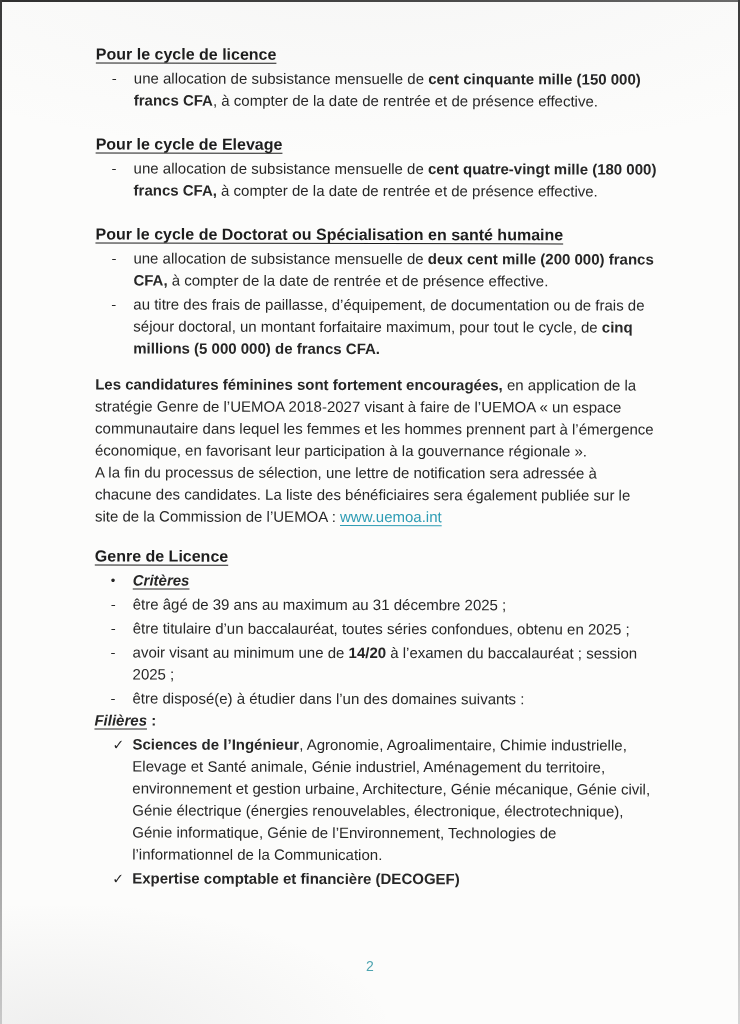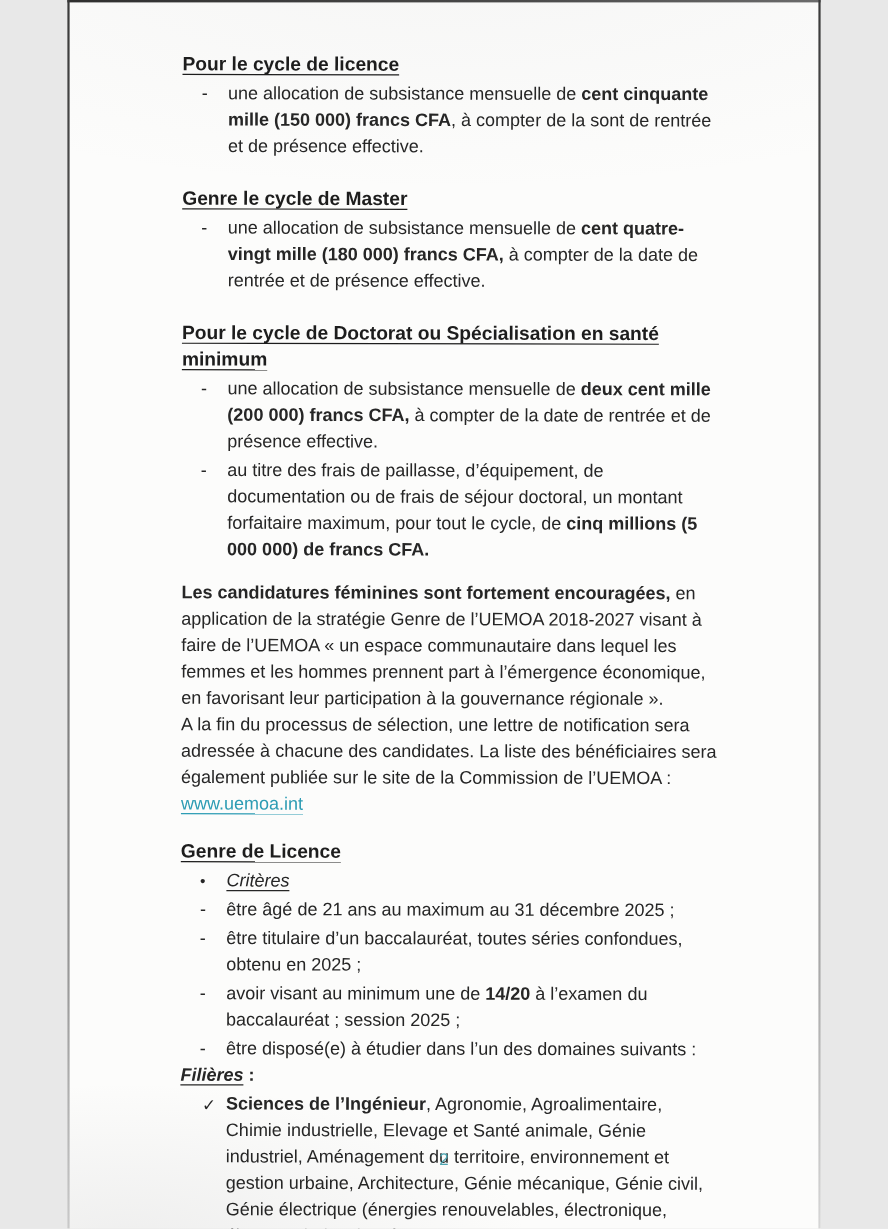--- a/index.html
+++ b/index.html
@@ -1,18 +1,18 @@
 <!DOCTYPE html>
 <html><head>
 <meta charset="utf-8">
 <style>
   html, body { margin: 0; padding: 0; background: #e8e8e8; }
   .page {
     position: relative;
-    width: 628px;
+    width: 740px;
     height: 1024px;
     margin: 0 auto;
     background:
       radial-gradient(560px 220px at 8% 101%, rgba(120,120,125,0.10), rgba(120,120,125,0) 60%),
       radial-gradient(900px 300px at 50% -5%, rgba(160,160,165,0.07), rgba(160,160,165,0) 70%),
       #fcfcfb;
     overflow: hidden;
     font-family: "Liberation Sans", sans-serif;
     color: #262626;
   }
@@ -38,21 +38,21 @@
     color: #1d1d1d;
   }
   .sec-heading.first { margin-top: 0; }
   .sec-heading.h-cycle { margin-top: 18px; }
 
   .list-item { display: flex; padding-left: 16px; margin-top: 2px; }
   .list-item .marker { flex: none; width: 22px; }
   .list-item .body { flex: 1; }
 
   .sec-bullet .marker { font-size: 13px; }
-  .sec-bullet .body span { font-weight: normal; font-style: italic; text-decoration: underline; text-underline-offset: 3px; }
+  .sec-bullet .body span { font-weight: bold; font-style: italic; text-decoration: underline; text-underline-offset: 3px; }
 
   .sec-check { padding-left: 18px; }
   .sec-check .marker { width: 20px; font-size: 14px; }
 
   .sec-para { margin-top: 14px; }
   .sec-para.tight { margin-top: 0; }
 
   .sec-label { margin-top: 0; }
 
   .b { font-weight: bold; }
@@ -80,46 +80,46 @@
 
 <div class="page" style="--link-color: #2d9cb4; --pagenum-color: #4da4b0; color: rgb(38, 38, 38);">
   <div class="edge-top"></div>
   <div class="edge-left"></div>
   <div class="edge-right"></div>
 
   <div class="content" id="doc-content">
       <div class="sec-heading u first"><span>Pour le cycle de licence</span></div>
       <div class="list-item sec-dash">
         <span class="marker">-</span>
-        <div class="body"><span>une allocation de subsistance mensuelle de </span><span class="b">cent cinquante mille (150 000) francs CFA</span><span>, à compter de la sont de rentrée et de présence effective.</span></div>
+        <div class="body"><span>une allocation de subsistance mensuelle de </span><span class="b">cent cinquante mille (150 000) francs CFA</span><span>, à compter de la date de rentrée et de présence effective.</span></div>
       </div>
-      <div class="sec-heading u "><span>Genre le cycle de Master</span></div>
+      <div class="sec-heading u "><span>Pour le cycle de Elevage</span></div>
       <div class="list-item sec-dash">
         <span class="marker">-</span>
         <div class="body"><span>une allocation de subsistance mensuelle de </span><span class="b">cent quatre-vingt mille (180 000) francs CFA,</span><span> à compter de la date de rentrée et de présence effective.</span></div>
       </div>
-      <div class="sec-heading u "><span>Pour le cycle de Doctorat ou Spécialisation en santé minimum</span></div>
+      <div class="sec-heading u "><span>Pour le cycle de Doctorat ou Spécialisation en santé humaine</span></div>
       <div class="list-item sec-dash">
         <span class="marker">-</span>
         <div class="body"><span>une allocation de subsistance mensuelle de </span><span class="b">deux cent mille (200 000) francs CFA,</span><span> à compter de la date de rentrée et de présence effective.</span></div>
       </div>
       <div class="list-item sec-dash">
         <span class="marker">-</span>
         <div class="body"><span>au titre des frais de paillasse, d’équipement, de documentation ou de frais de séjour doctoral, un montant forfaitaire maximum, pour tout le cycle, de </span><span class="b">cinq millions (5 000 000) de francs CFA.</span></div>
       </div>
       <div class="sec-para "><span class="b">Les candidatures féminines sont fortement encouragées,</span><span> en application de la stratégie Genre de l’UEMOA 2018-2027 visant à faire de l’UEMOA « un espace communautaire dans lequel les femmes et les hommes prennent part à l’émergence économique, en favorisant leur participation à la gouvernance régionale ».</span></div>
       <div class="sec-para tight"><span>A la fin du processus de sélection, une lettre de notification sera adressée à chacune des candidates. La liste des bénéficiaires sera également publiée sur le site de la Commission de l’UEMOA : </span><a class="link" href="#">www.uemoa.int</a></div>
       <div class="sec-heading u h-cycle"><span>Genre de Licence</span></div>
       <div class="list-item sec-bullet">
         <span class="marker">•</span>
         <div class="body"><span>Critères</span></div>
       </div>
       <div class="list-item sec-dash">
         <span class="marker">-</span>
-        <div class="body"><span>être âgé de 21 ans au maximum au 31 décembre 2025 ;</span></div>
+        <div class="body"><span>être âgé de 39 ans au maximum au 31 décembre 2025 ;</span></div>
       </div>
       <div class="list-item sec-dash">
         <span class="marker">-</span>
         <div class="body"><span>être titulaire d’un baccalauréat, toutes séries confondues, obtenu en 2025 ;</span></div>
       </div>
       <div class="list-item sec-dash">
         <span class="marker">-</span>
         <div class="body"><span>avoir visant au minimum une de </span><span class="b">14/20</span><span> à l’examen du baccalauréat ; session 2025 ;</span></div>
       </div>
       <div class="list-item sec-dash">

